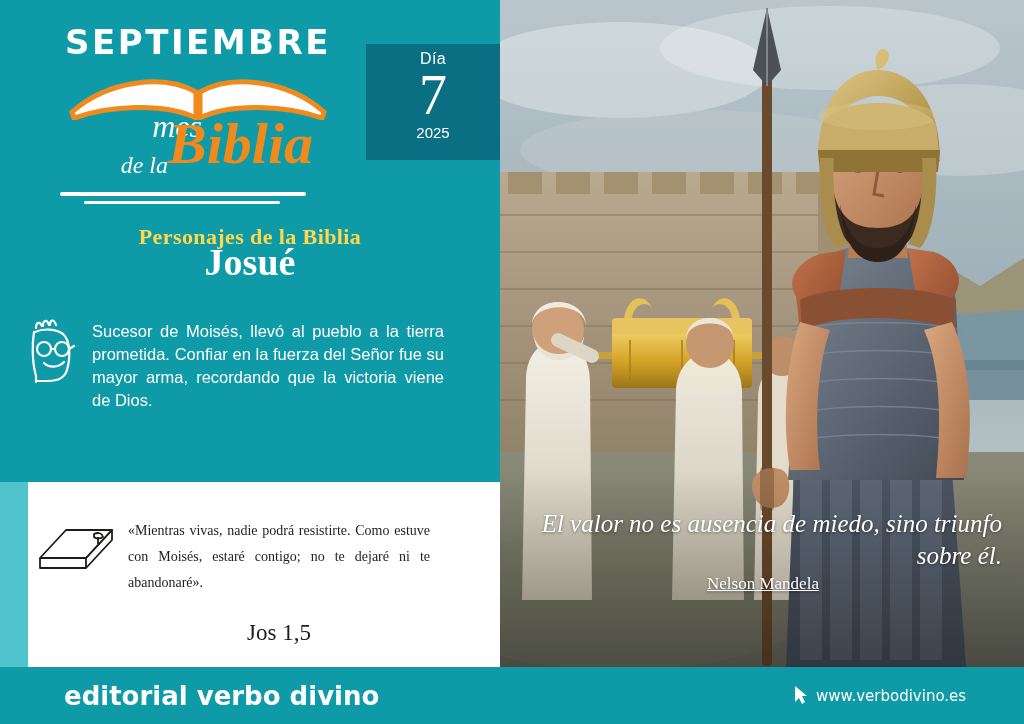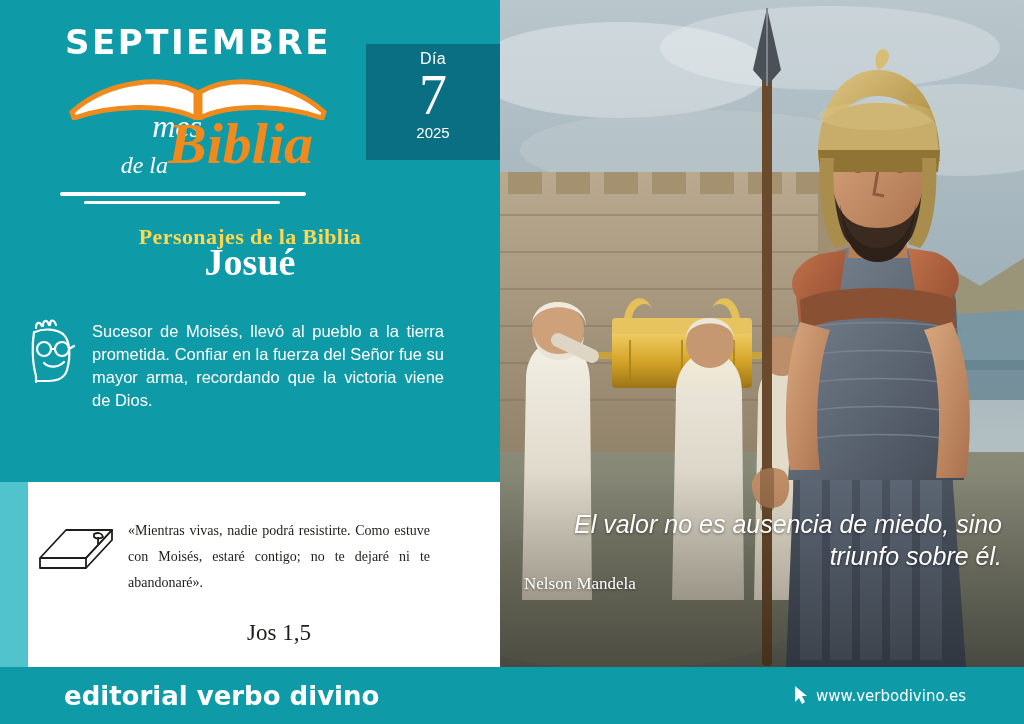--- a/index.html
+++ b/index.html
@@ -242,32 +242,33 @@
   }
   .quote {
     position: absolute;
     left: 524px; top: 508px;
     width: 478px;
     text-align: right;
     color: #ffffff;
     font-size: 25px;
     line-height: 32px;
     font-style: italic;
-    font-family: Liberation Sans, sans-serif;
+    font-family: Liberation Serif, serif;
     text-shadow: 0 1px 3px rgba(0,0,0,0.45);
   }
   .quote-author {
     position: absolute;
     left: 524px; top: 574px;
     width: 478px;
-    text-align: left;
+    text-align: center;
     color: #ffffff;
     font-size: 17px;
     font-family: "Liberation Serif", serif;
     text-shadow: 0 1px 3px rgba(0,0,0,0.45);
+    text-decoration: underline;
   }
 </style>
 </head>
 <body>
 
 <div id="page">
 
   <div class="left-panel"></div>
   <div class="left-lower"></div>
   <div class="left-strip"></div>

